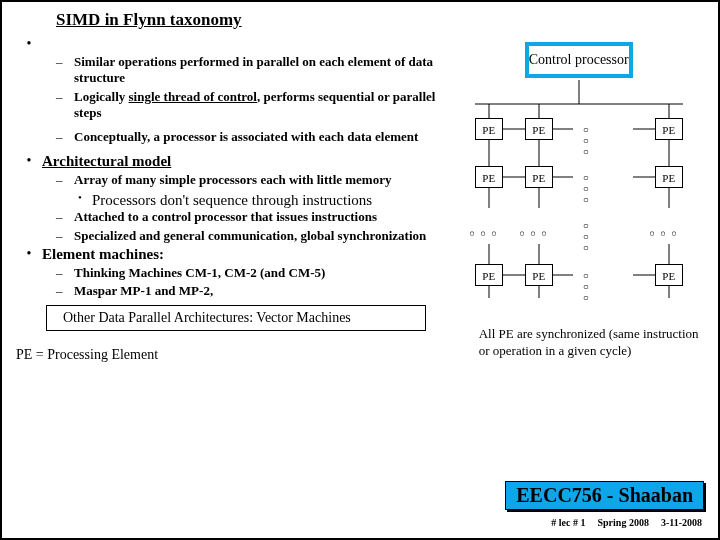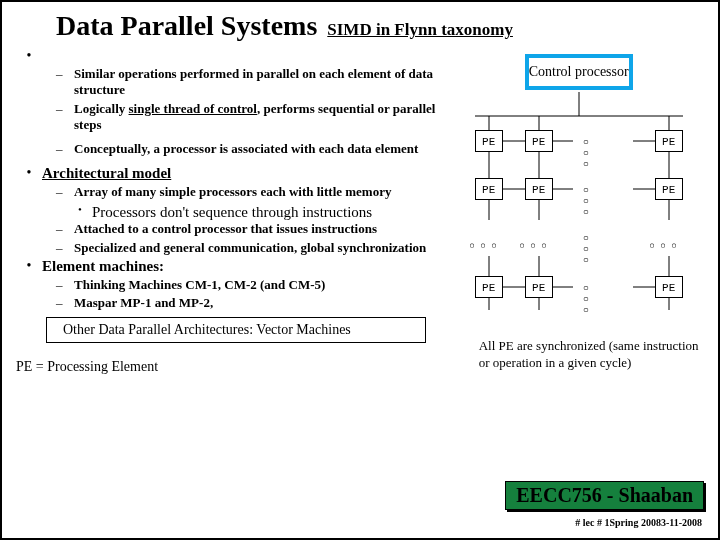--- a/index.html
+++ b/index.html
@@ -21,35 +21,34 @@
   .sub2 { margin-left: 22px; }
   .sub2-item { display: flex; }
   .sub2-item .dot2 { width: 14px; font-size: 11px; }
   .sub2-item .txt { font-size: 15px; font-weight: normal; line-height: 1.25; }
   .u { text-decoration: underline; }
   .gap { height: 6px; }
   .other-box { border: 1px solid #000; padding: 4px 16px; font-size: 14px; margin-top: 6px; width: 380px; margin-left: 30px; }
   .pe-def { font-size: 14px; margin-top: 16px; }
   .diagram { position: absolute; top: 0; left: 0; }
   .diagram .cp { border: 4px solid #0ea5e9; width: 108px; padding: 6px 0; text-align: center; font-size: 14px; position: absolute; top: 6px; left: 60px; }
-  .diagram .pe { border: 1px solid #000; width: 28px; height: 22px; text-align: center; font-size: 11px; line-height: 22px; position: absolute; font-family: Liberation Mono, monospace; }
+  .diagram .pe { border: 1px solid #000; width: 28px; height: 22px; text-align: center; font-size: 11px; line-height: 22px; position: absolute; }
   .diagram .dots { position: absolute; font-size: 10px; letter-spacing: 2px; }
   .diagram svg { position: absolute; top: 0; left: 0; }
   .caption { font-size: 13px; position: absolute; top: 290px; left: 14px; width: 220px; line-height: 1.3; }
-  .footer-box { position: absolute; right: 14px; bottom: 28px; border: 1px solid #000; padding: 2px 10px 2px 10px; font-size: 20px; font-weight: bold; background: #15803d; box-shadow: 2px 2px 0 #000; }
+  .footer-box { position: absolute; right: 14px; bottom: 28px; border: 1px solid #000; padding: 2px 10px 2px 10px; font-size: 20px; font-weight: bold; background: #0ea5e9; box-shadow: 2px 2px 0 #000; }
   .footer-line { position: absolute; right: 16px; bottom: 10px; font-size: 10px; font-weight: bold; }
-  .footer-line span { margin-left: 0; }
+  .footer-line span { margin-left: 12px; }
 </style>
 </head>
 <body>
 
 <div class="slide">
 
   <div class="title-row">
-    <span class="title">Data Parallel Systems</span>
     <span class="subtitle">SIMD in Flynn taxonomy</span>
   </div>
 
   <div class="content">
     <div class="left">
 
       <div class="bullet-top">
         <span class="dot">•</span>
       </div>
       <div class="sub">

